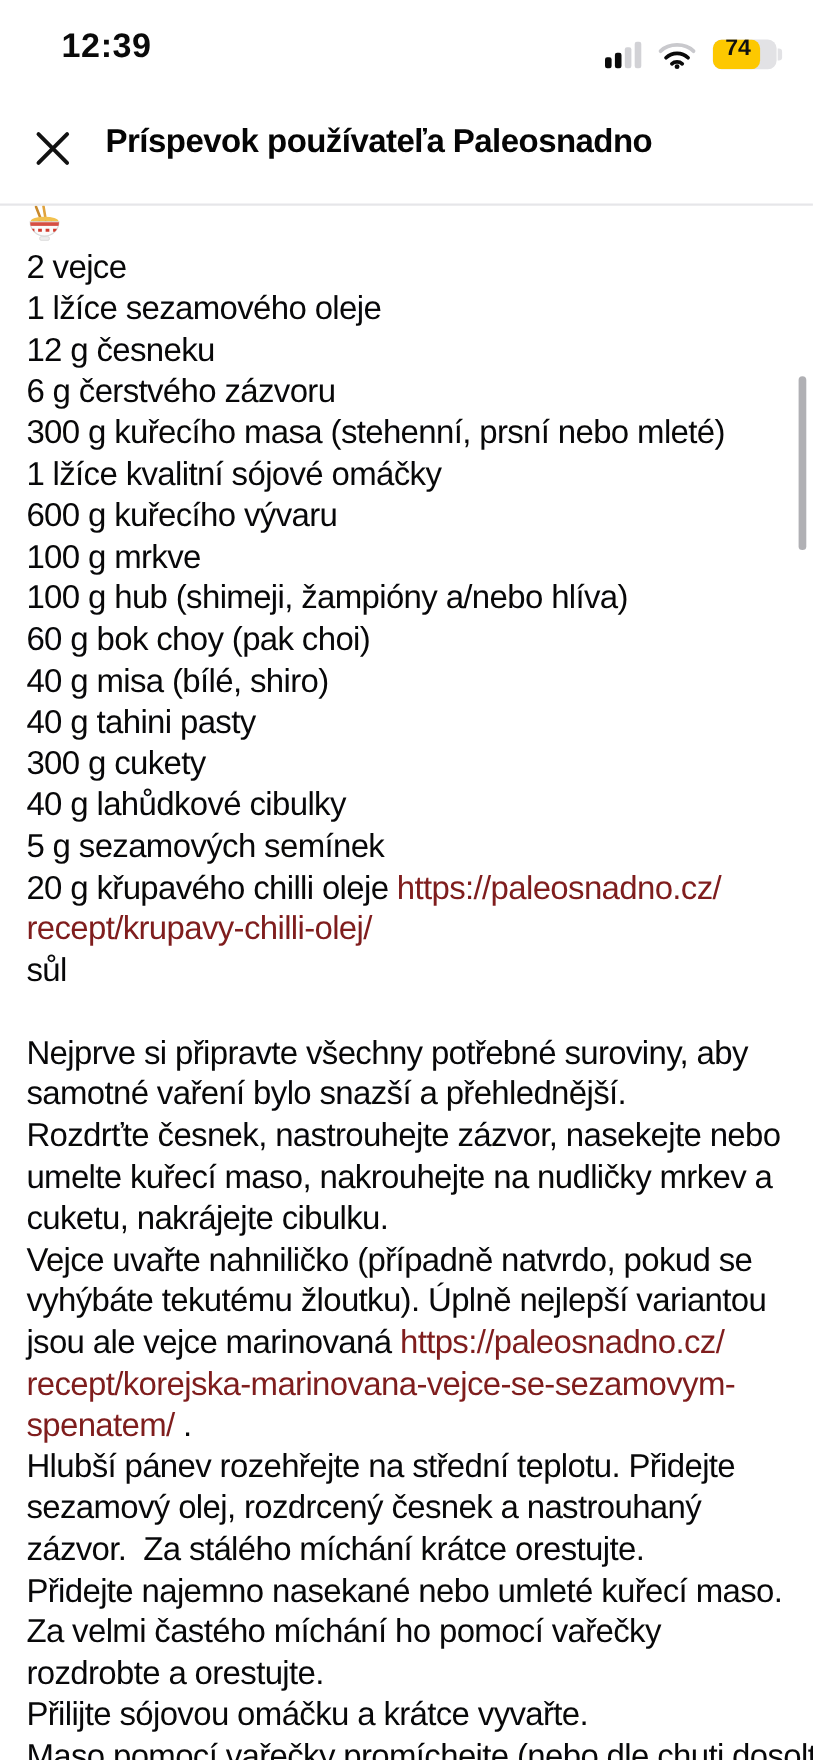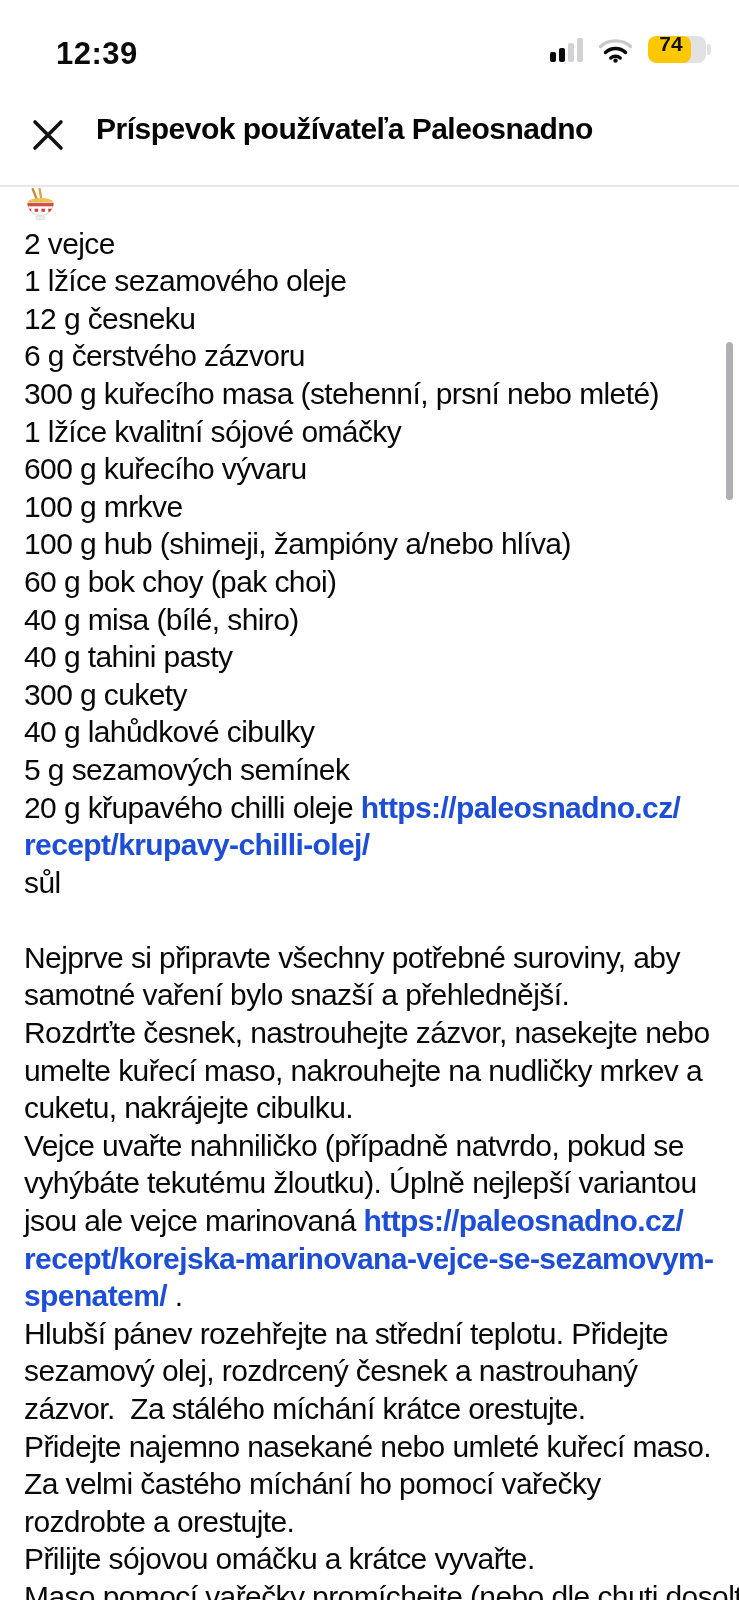--- a/index.html
+++ b/index.html
@@ -2,21 +2,21 @@
 <html><head>
 <meta charset="utf-8">
 <style>
   * { margin:0; padding:0; box-sizing:border-box; }
   html,body { width:739px; height:1600px; background:#ffffff; overflow:hidden;
               font-family:"Liberation Sans", sans-serif; }
   #screen { position:relative; width:739px; height:1600px; background:#fff; overflow:hidden; }
 
   
   .status-bar { position:absolute; top:0; left:0; width:739px; height:80px; }
-  .time { position:absolute; left:56px; top:36px; font-size:31px; font-weight:700;
+  .time { position:absolute; left:56px; top:24px; font-size:31px; font-weight:700;
           color:#0a0a0a; letter-spacing:0.5px; }
   .status-icons { position:absolute; right:28px; top:36px; display:flex; align-items:center; gap:15px; }
   .sig { display:flex; align-items:flex-end; gap:3px; height:24px; }
   .sig i { display:block; width:6px; border-radius:2px; background:#0a0a0a; }
   .sig i.dim { background:#d2d2d6; }
   .battery { position:relative; width:58px; height:27px; border-radius:8px; background:#e2e2e5;
              overflow:hidden; }
   .battery .fill { position:absolute; left:0; top:0; bottom:0; border-radius:8px; }
   .battery .pct { position:absolute; left:0; top:0; width:46px; height:16px; display:flex;
                   align-items:center; justify-content:center; font-size:21px; font-weight:700; color:#111; }
@@ -27,21 +27,21 @@
   .close-button { position:absolute; left:26px; top:8px; width:44px; height:44px; border:none;
                   background:transparent; cursor:pointer; padding:0; }
   .header-title { position:absolute; left:96px; top:6px; font-size:30px; font-weight:700;
                   color:#050505; letter-spacing:-0.5px; white-space:nowrap; }
   .divider { position:absolute; top:185px; left:0; width:739px; height:2px; background:#e6e6e9; }
 
   
   .content { position:absolute; top:187px; left:24px; width:697px; }
   .line { height:37.6px; font-size:30px; line-height:37.6px; color:#080809;
           letter-spacing:-0.6px; white-space:pre; overflow:visible; }
-  .line .link { color:#1d4ed8; cursor:pointer;font-weight:bold; }
+  .line .link { color:#7f1d1d; cursor:pointer; }
   .emoji { display:inline-block; width:33px; height:33px; vertical-align:-5px; margin-right:9px; }
 
   
   .scroll-thumb { position:absolute; left:726px; top:342px; width:7px; height:158px;
                   border-radius:4px; background:#b0b0b4; }
 </style>
 </head>
 <body>
 
 <div id="screen">

